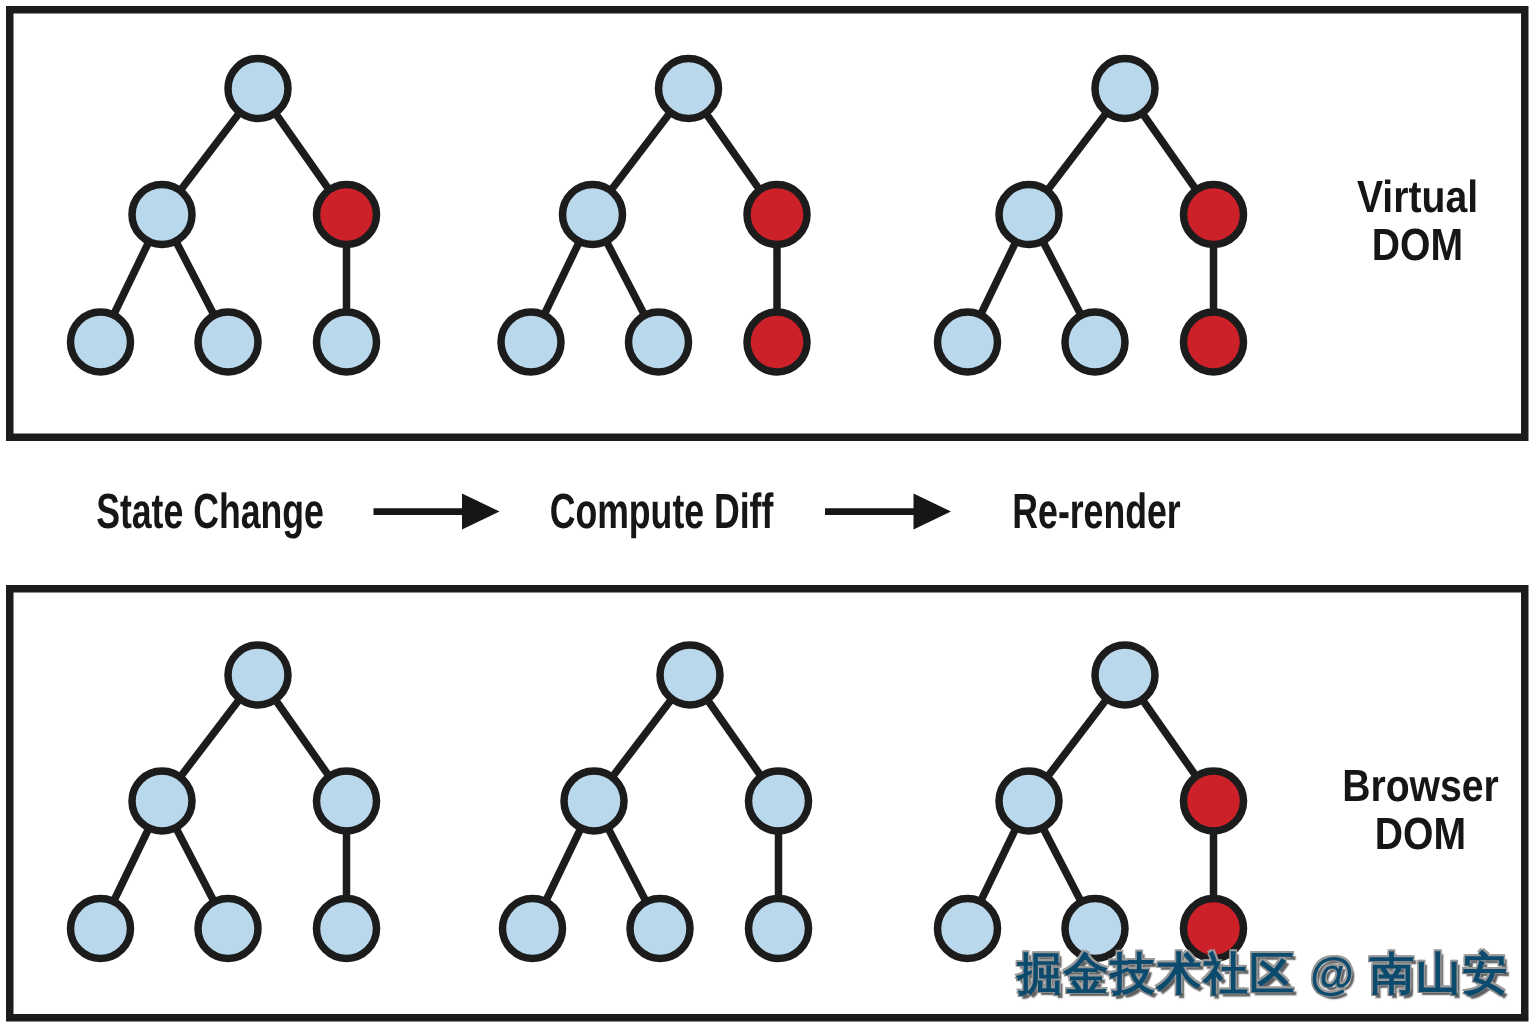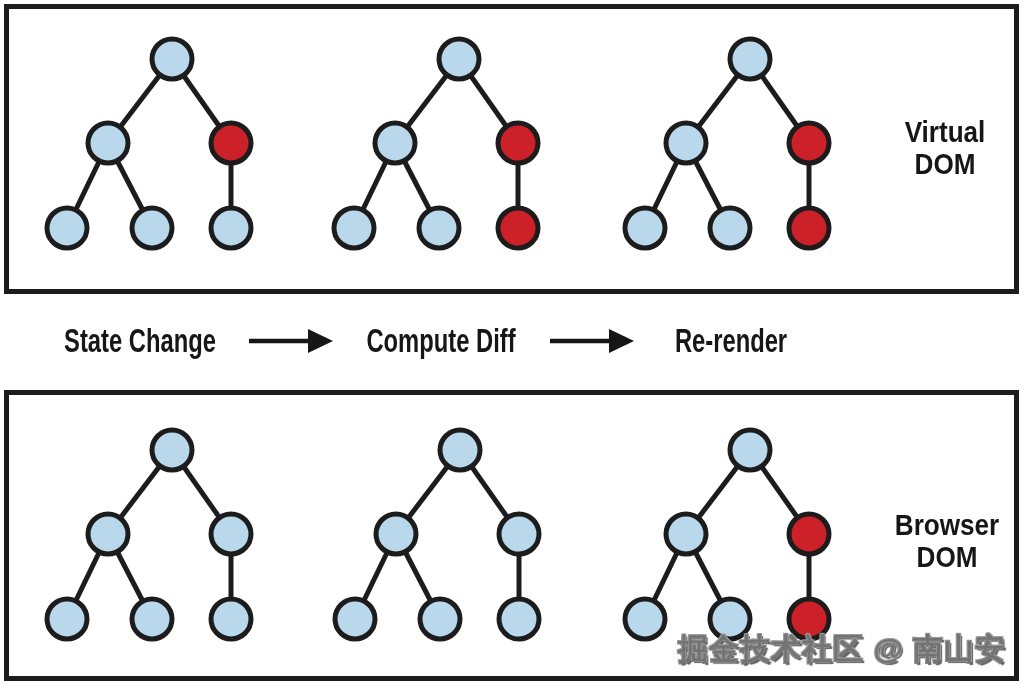--- a/index.html
+++ b/index.html
@@ -53,21 +53,21 @@
     width: 86px;
     height: 26px;
   }
   .watermark {
     position: absolute;
     right: 8px;
     bottom: 6px;
     font-size: 30px;
     font-weight: 700;
     letter-spacing: 1px;
-    color: #737373;
+    color: #0c4a6e;
     text-shadow:
       -1px -1px 0 #9a9a9a,
        1px -1px 0 #9a9a9a,
       -1px  1px 0 #8a8a8a,
        2px  2px 1px #5f5f5f;
     white-space: nowrap;
   }
 </style>
 </head>
 <body>

